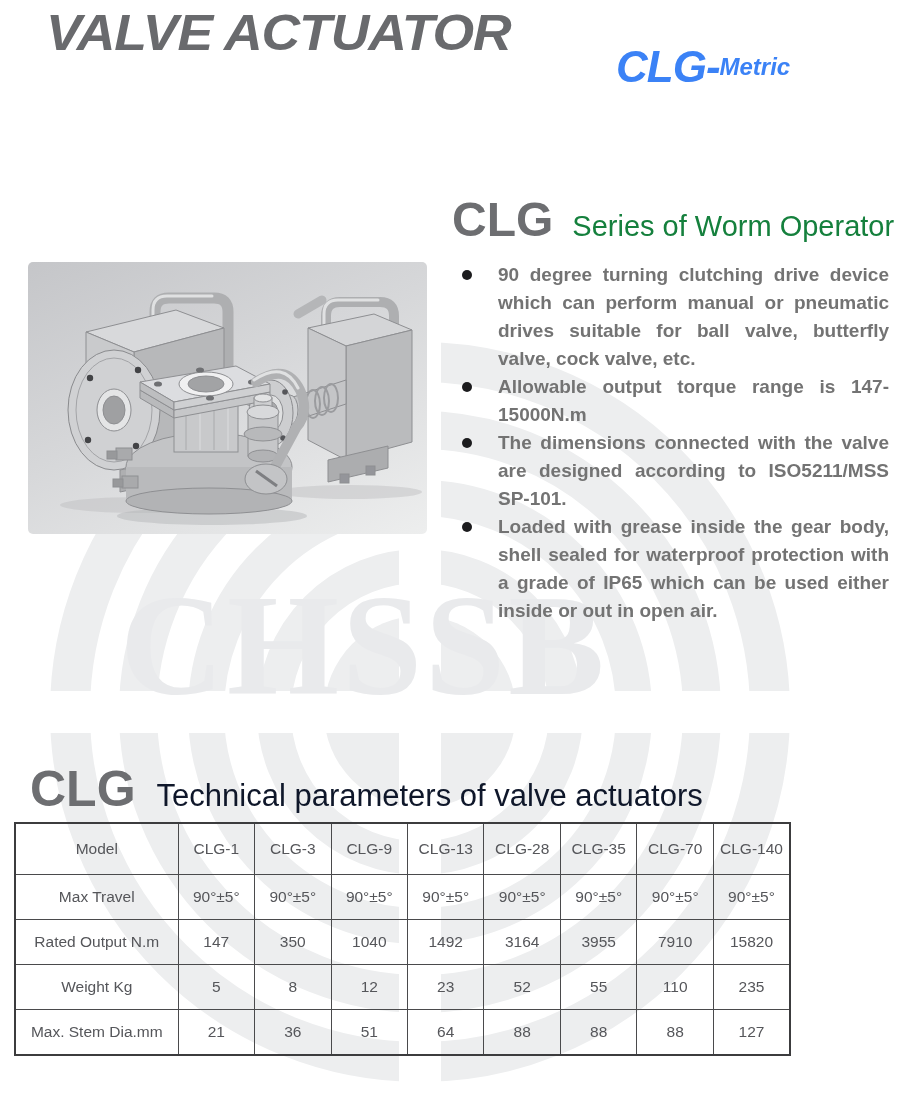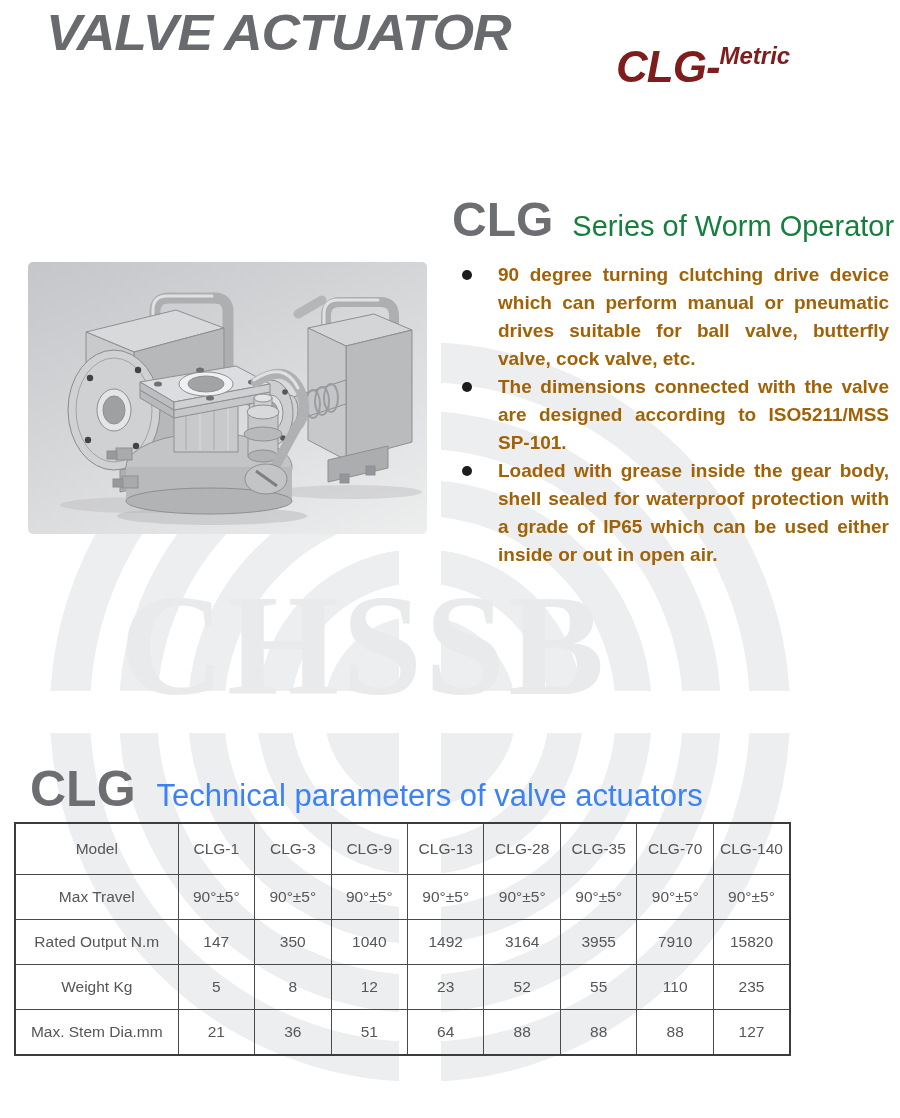--- a/index.html
+++ b/index.html
@@ -10,51 +10,51 @@
   .layer{position:absolute;inset:0;z-index:1;}
   .wm{position:absolute;inset:0;z-index:0;}
 
   
   .title{
     position:absolute;left:46px;top:4px;margin:0;
     font-style:italic;font-weight:700;font-size:50px;letter-spacing:-1px;
     color:#696a6d;transform:scaleX(1.07);transform-origin:left top;white-space:nowrap;
   }
   .brand{
-    position:absolute;left:616px;top:42px;color:#7f1d1d;
-    font-style:italic;font-weight:700;display:flex;align-items:flex-start;white-space:nowrap;
+    position:absolute;left:616px;top:42px;color:#3b82f6;
+    font-style:italic;font-weight:700;display:flex;align-items:center;white-space:nowrap;
   }
   .brand .big{font-size:44px;letter-spacing:-1px;}
   .brand .small{font-size:24px;letter-spacing:0;}
 
   
   .image-panel{
     position:absolute;left:28px;top:262px;width:399px;height:272px;
     border-radius:5px;overflow:hidden;
     background:linear-gradient(155deg,#c5c6c9 0%,#d6d7d9 45%,#edeeee 100%);
   }
 
   
   .info{position:absolute;left:452px;top:196px;width:437px;}
   .sec-head{display:flex;align-items:baseline;white-space:nowrap;}
   .sec-head .clg{font-size:48px;font-weight:700;color:#6d6e71;line-height:1;}
   .sec-head .rest{font-size:29px;color:#15803d;margin-left:19px;line-height:1;}
   ul.bullets{list-style:none;margin:17px 0 0;padding:0;}
   ul.bullets li{
     position:relative;padding-left:46px;margin:0;
-    text-align:justify;font-weight:700;font-size:19px;line-height:28px;color:#a16207;
+    text-align:justify;font-weight:700;font-size:19px;line-height:28px;color:#737373;
   }
   ul.bullets li .dot{
     position:absolute;left:10px;top:9px;width:10px;height:10px;border-radius:50%;background:#1c1c1e;
   }
 
   
   .params-head{position:absolute;left:30px;top:764px;display:flex;align-items:baseline;white-space:nowrap;}
   .params-head .clg{font-size:50px;font-weight:700;color:#6d6e71;line-height:1;}
-  .params-head .rest{font-size:31px;color:#3b82f6;margin-left:21px;line-height:1;}
+  .params-head .rest{font-size:31px;color:#0f172a;margin-left:21px;line-height:1;}
 
   table.tech{
     position:absolute;left:14px;top:822px;width:777px;
     border-collapse:collapse;table-layout:fixed;background:transparent;
     border:2px solid #3c3c3e;
     padding-left:48px;
   }
   table.tech th,table.tech td{
     border:1px solid #4a4a4c;padding:0;text-align:center;vertical-align:middle;
     font-weight:400;font-size:15.5px;color:#55565a;height:44px;background:transparent;
@@ -181,20 +181,21 @@
       </svg>
     </div>
 
     <div class="info">
       <div class="sec-head">
         <span class="clg">CLG</span>
         <span class="rest">Series of Worm Operator</span>
       </div>
       <ul class="bullets">
           <li><span class="dot"></span><span>90 degree turning clutching drive device which can perform manual or pneumatic drives suitable for ball valve, butterfly valve, cock valve, etc.</span></li>
+          <li><span class="dot"></span><span>Allowable output torque range is 147-15000N.m</span></li>
           <li><span class="dot"></span><span>The dimensions connected with the valve are designed according to ISO5211/MSS SP-101.</span></li>
           <li><span class="dot"></span><span>Loaded with grease inside the gear body, shell sealed for waterproof protection with a grade of IP65 which can be used either inside or out in open air.</span></li>
         </ul>
     </div>
 
     <div class="params-head">
       <span class="clg">CLG</span>
       <span class="rest">Technical parameters of valve actuators</span>
     </div>
 

